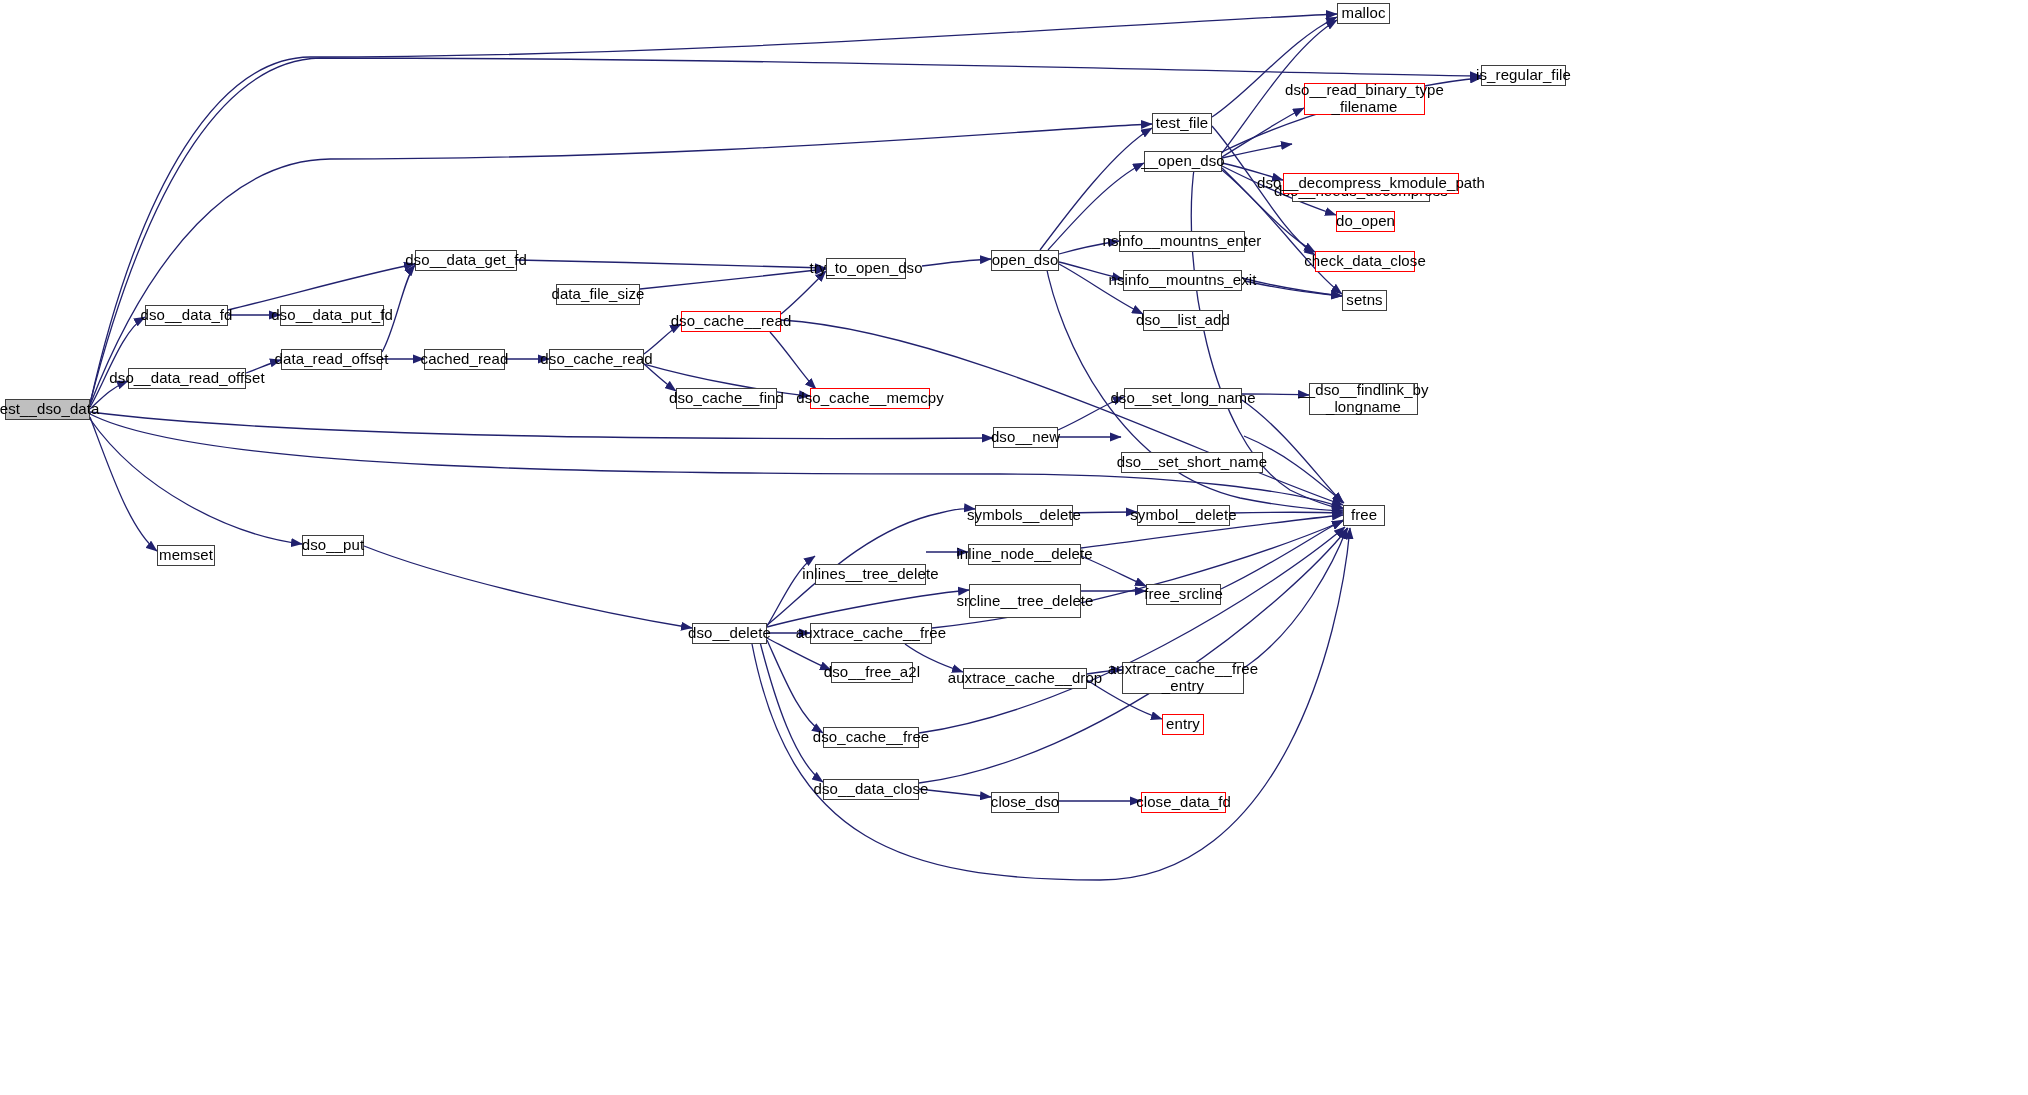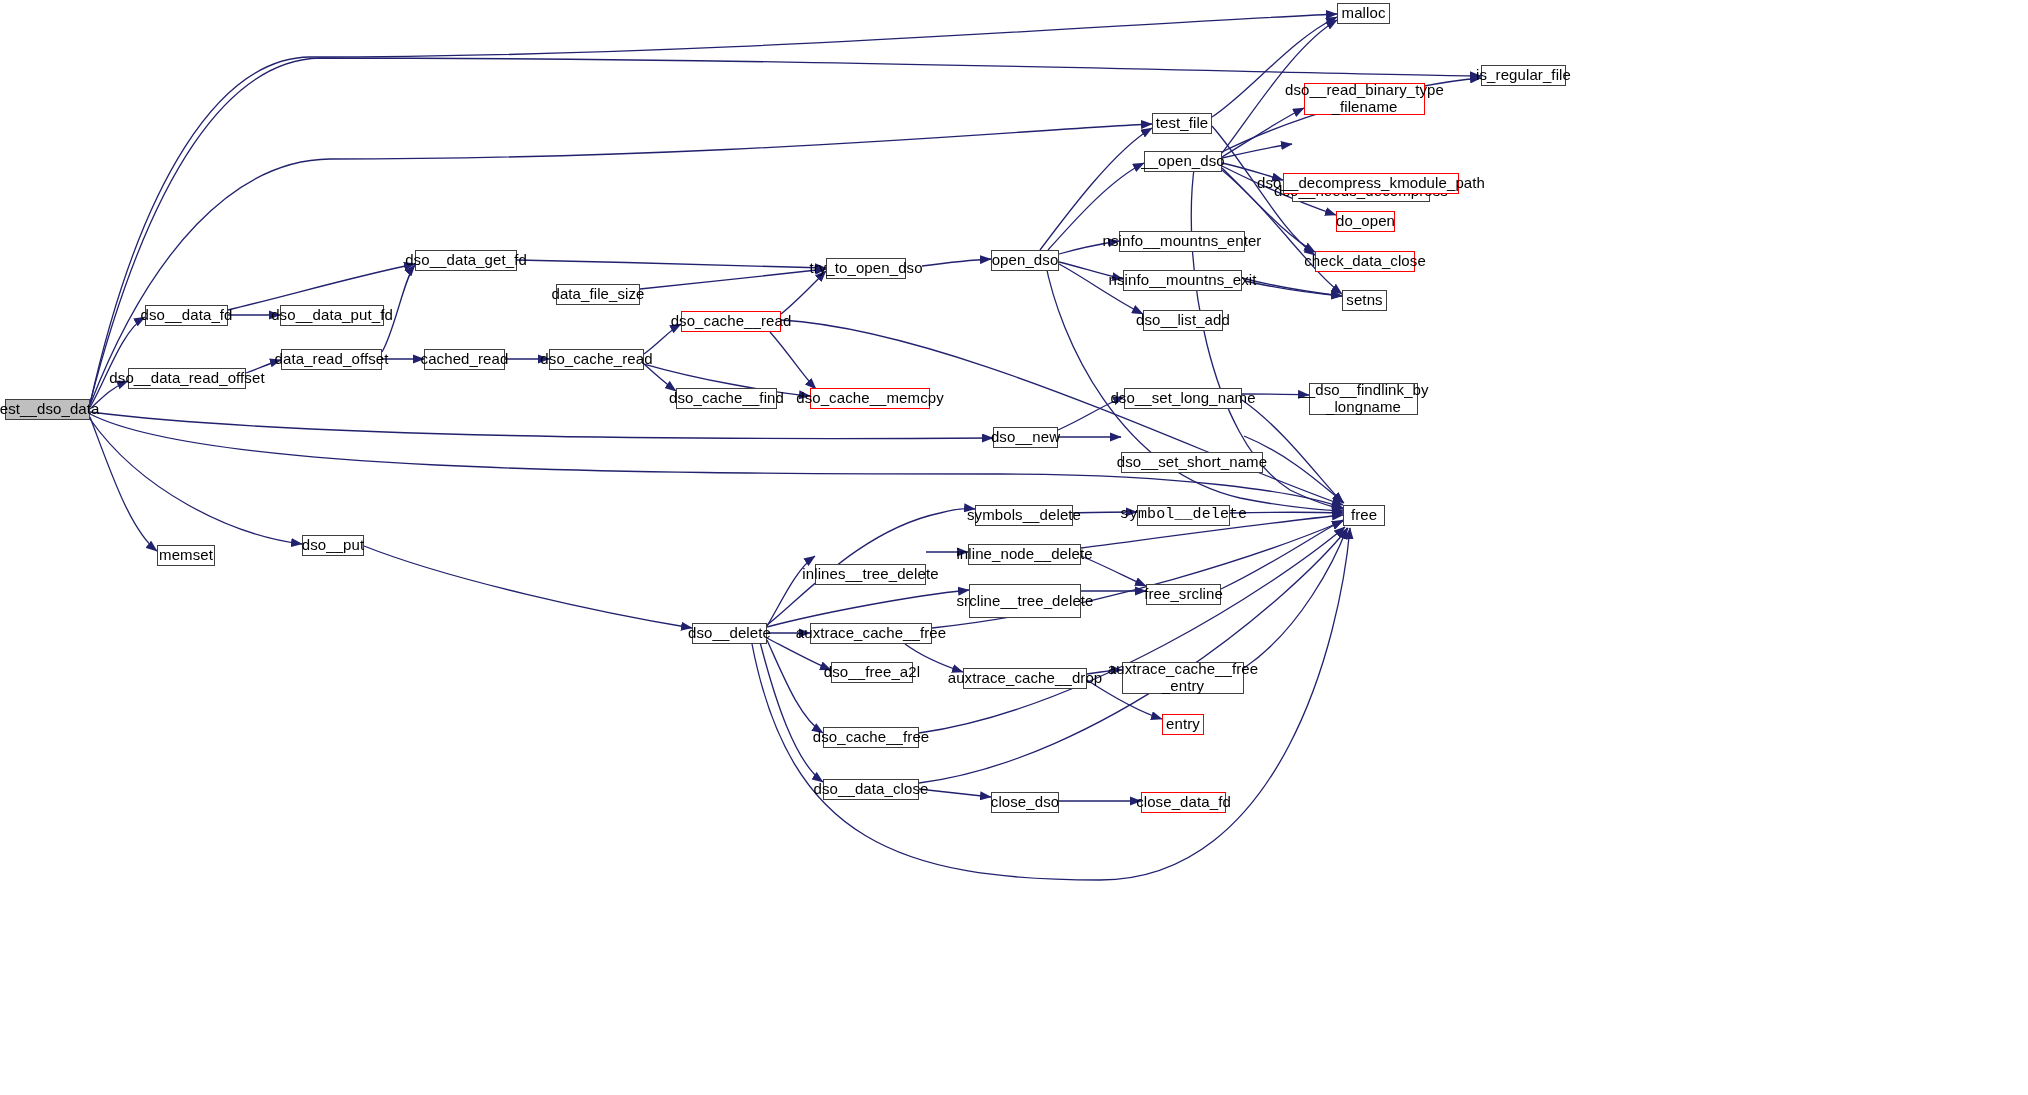--- a/index.html
+++ b/index.html
@@ -165,21 +165,21 @@
       <div class="node red" style="left: 1336px; top: 211px; width: 59px; height: 21px;">do_open</div>
       <div class="node red" style="left: 1315px; top: 251px; width: 100px; height: 21px;">check_data_close</div>
       <div class="node" style="left: 1342px; top: 290px; width: 45px; height: 21px;">setns</div>
       <div class="node" style="left: 1124px; top: 388px; width: 118px; height: 21px;">dso__set_long_name</div>
       <div class="node" style="left: 1309px; top: 383px; width: 109px; height: 32px;">__dso__findlink_by
 _longname</div>
       <div class="node" style="left: 993px; top: 427px; width: 65px; height: 21px;">dso__new</div>
       <div class="node" style="left: 1121px; top: 427px; width: 142px; height: 21px; margin-top: 25px;">dso__set_short_name</div>
       <div class="node" style="left: 1343px; top: 505px; width: 42px; height: 21px;">free</div>
       <div class="node" style="left: 975px; top: 505px; width: 98px; height: 21px;">symbols__delete</div>
-      <div class="node" style="left: 1137px; top: 505px; width: 93px; height: 21px; font-family: Liberation Mono, monospace;">symbol__delete</div>
+      <div class="node" style="left: 1137px; top: 505px; width: 93px; height: 21px;">symbol__delete</div>
       <div class="node" style="left: 815px; top: 564px; width: 111px; height: 21px;">inlines__tree_delete</div>
       <div class="node" style="left: 968px; top: 544px; width: 113px; height: 21px;">inline_node__delete</div>
       <div class="node" style="left: 969px; top: 584px; width: 112px; height: 34px;">srcline__tree_delete</div>
       <div class="node" style="left: 1146px; top: 584px; width: 75px; height: 21px;">free_srcline</div>
       <div class="node" style="left: 692px; top: 623px; width: 75px; height: 21px;">dso__delete</div>
       <div class="node" style="left: 810px; top: 623px; width: 122px; height: 21px;">auxtrace_cache__free</div>
       <div class="node" style="left: 831px; top: 662px; width: 82px; height: 21px;">dso__free_a2l</div>
       <div class="node" style="left: 963px; top: 668px; width: 124px; height: 21px;">auxtrace_cache__drop</div>
       <div class="node" style="left: 1122px; top: 662px; width: 122px; height: 32px;">auxtrace_cache__free
 _entry</div>

